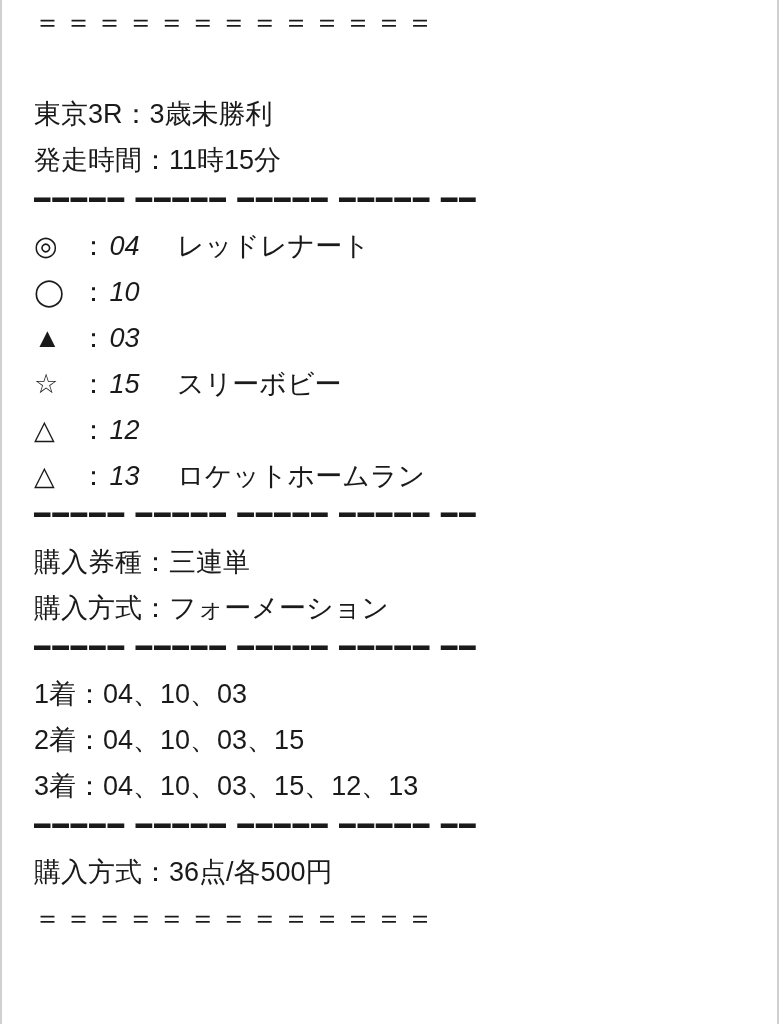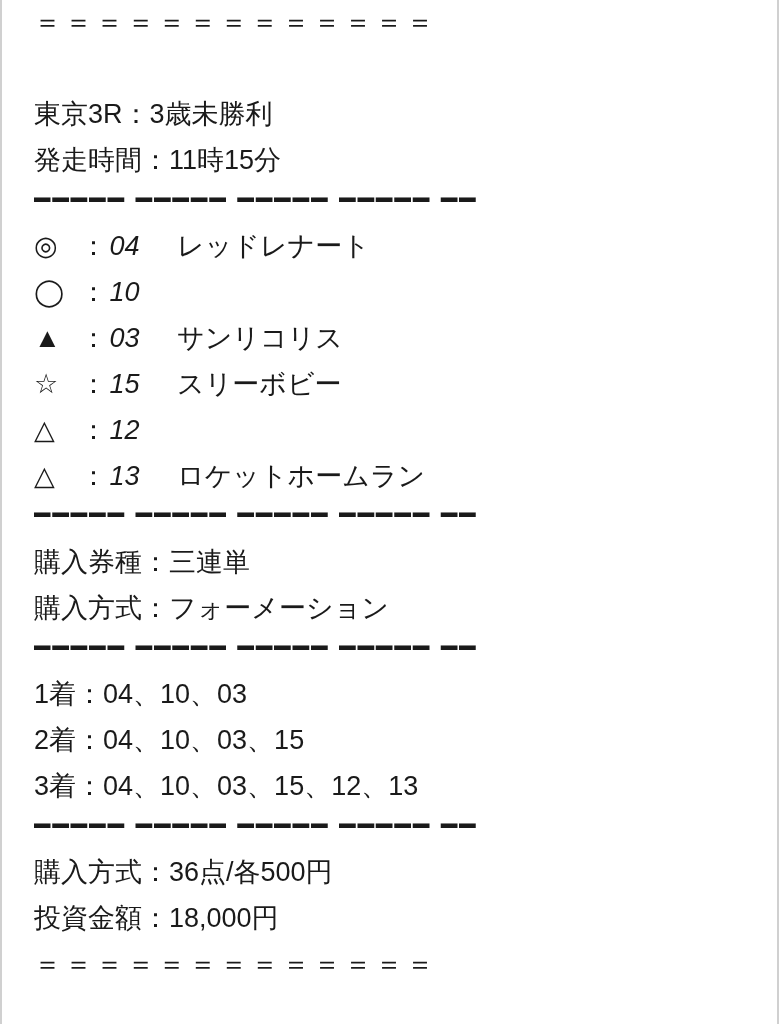--- a/index.html
+++ b/index.html
@@ -78,21 +78,20 @@
   </div>
   <div class="picks-row">
     <span class="pick-mark">◯</span>
       <span class="pick-sep">：</span>
       <span class="pick-num">10</span>
   </div>
   <div class="picks-row">
     <span class="pick-mark">▲</span>
       <span class="pick-sep">：</span>
       <span class="pick-num">03</span>
-      <span>サンリコリス</span>
   </div>
   <div class="picks-row">
     <span class="pick-mark">☆</span>
       <span class="pick-sep">：</span>
       <span class="pick-num">15</span>
       <span>スリーボビー</span>
   </div>
   <div class="picks-row">
     <span class="pick-mark">△</span>
       <span class="pick-sep">：</span>
@@ -112,16 +111,15 @@
 
   <div class="dashed-line">━━━━━ ━━━━━ ━━━━━ ━━━━━ ━━</div>
 
   <div class="text-line">1着：04、10、03</div>
   <div class="text-line">2着：04、10、03、15</div>
   <div class="text-line">3着：04、10、03、15、12、13</div>
 
   <div class="dashed-line">━━━━━ ━━━━━ ━━━━━ ━━━━━ ━━</div>
 
   <div class="text-line">購入方式：36点/各500円</div>
-  <div class="text-line">投資金額：18,000円</div>
 
   <div class="equals-line">＝＝＝＝＝＝＝＝＝＝＝＝＝</div>
 </div>
 
 </body></html>

